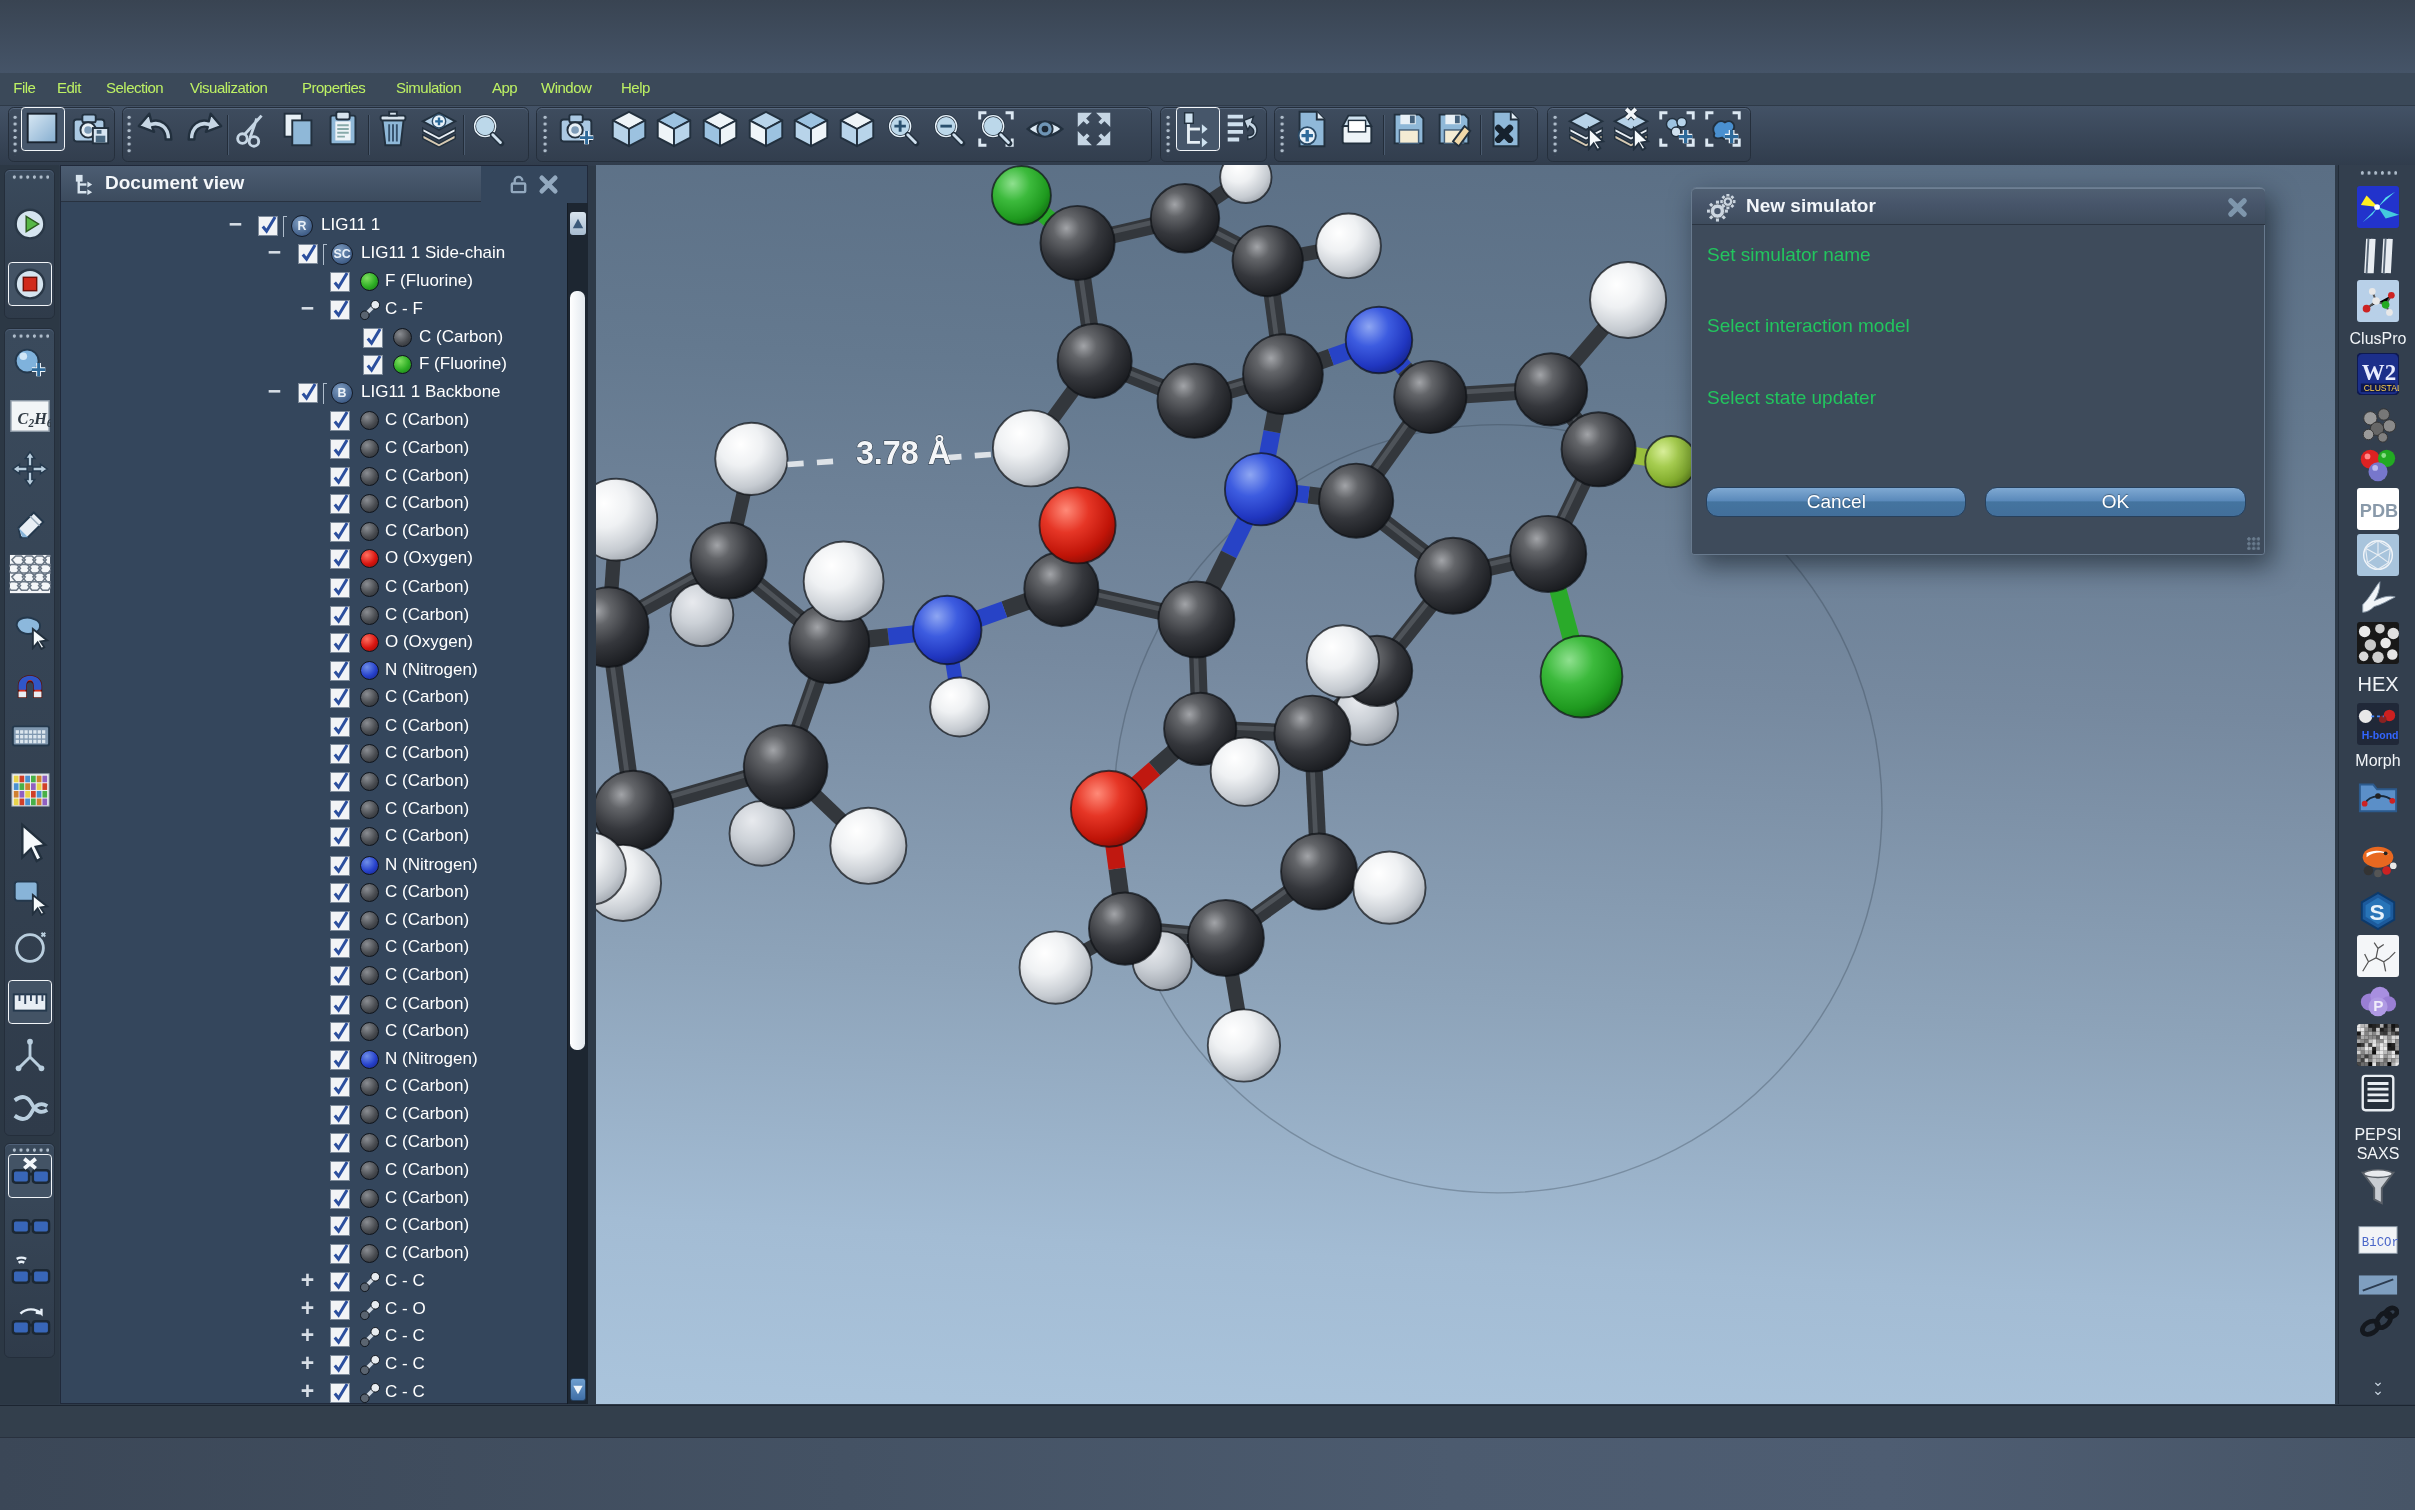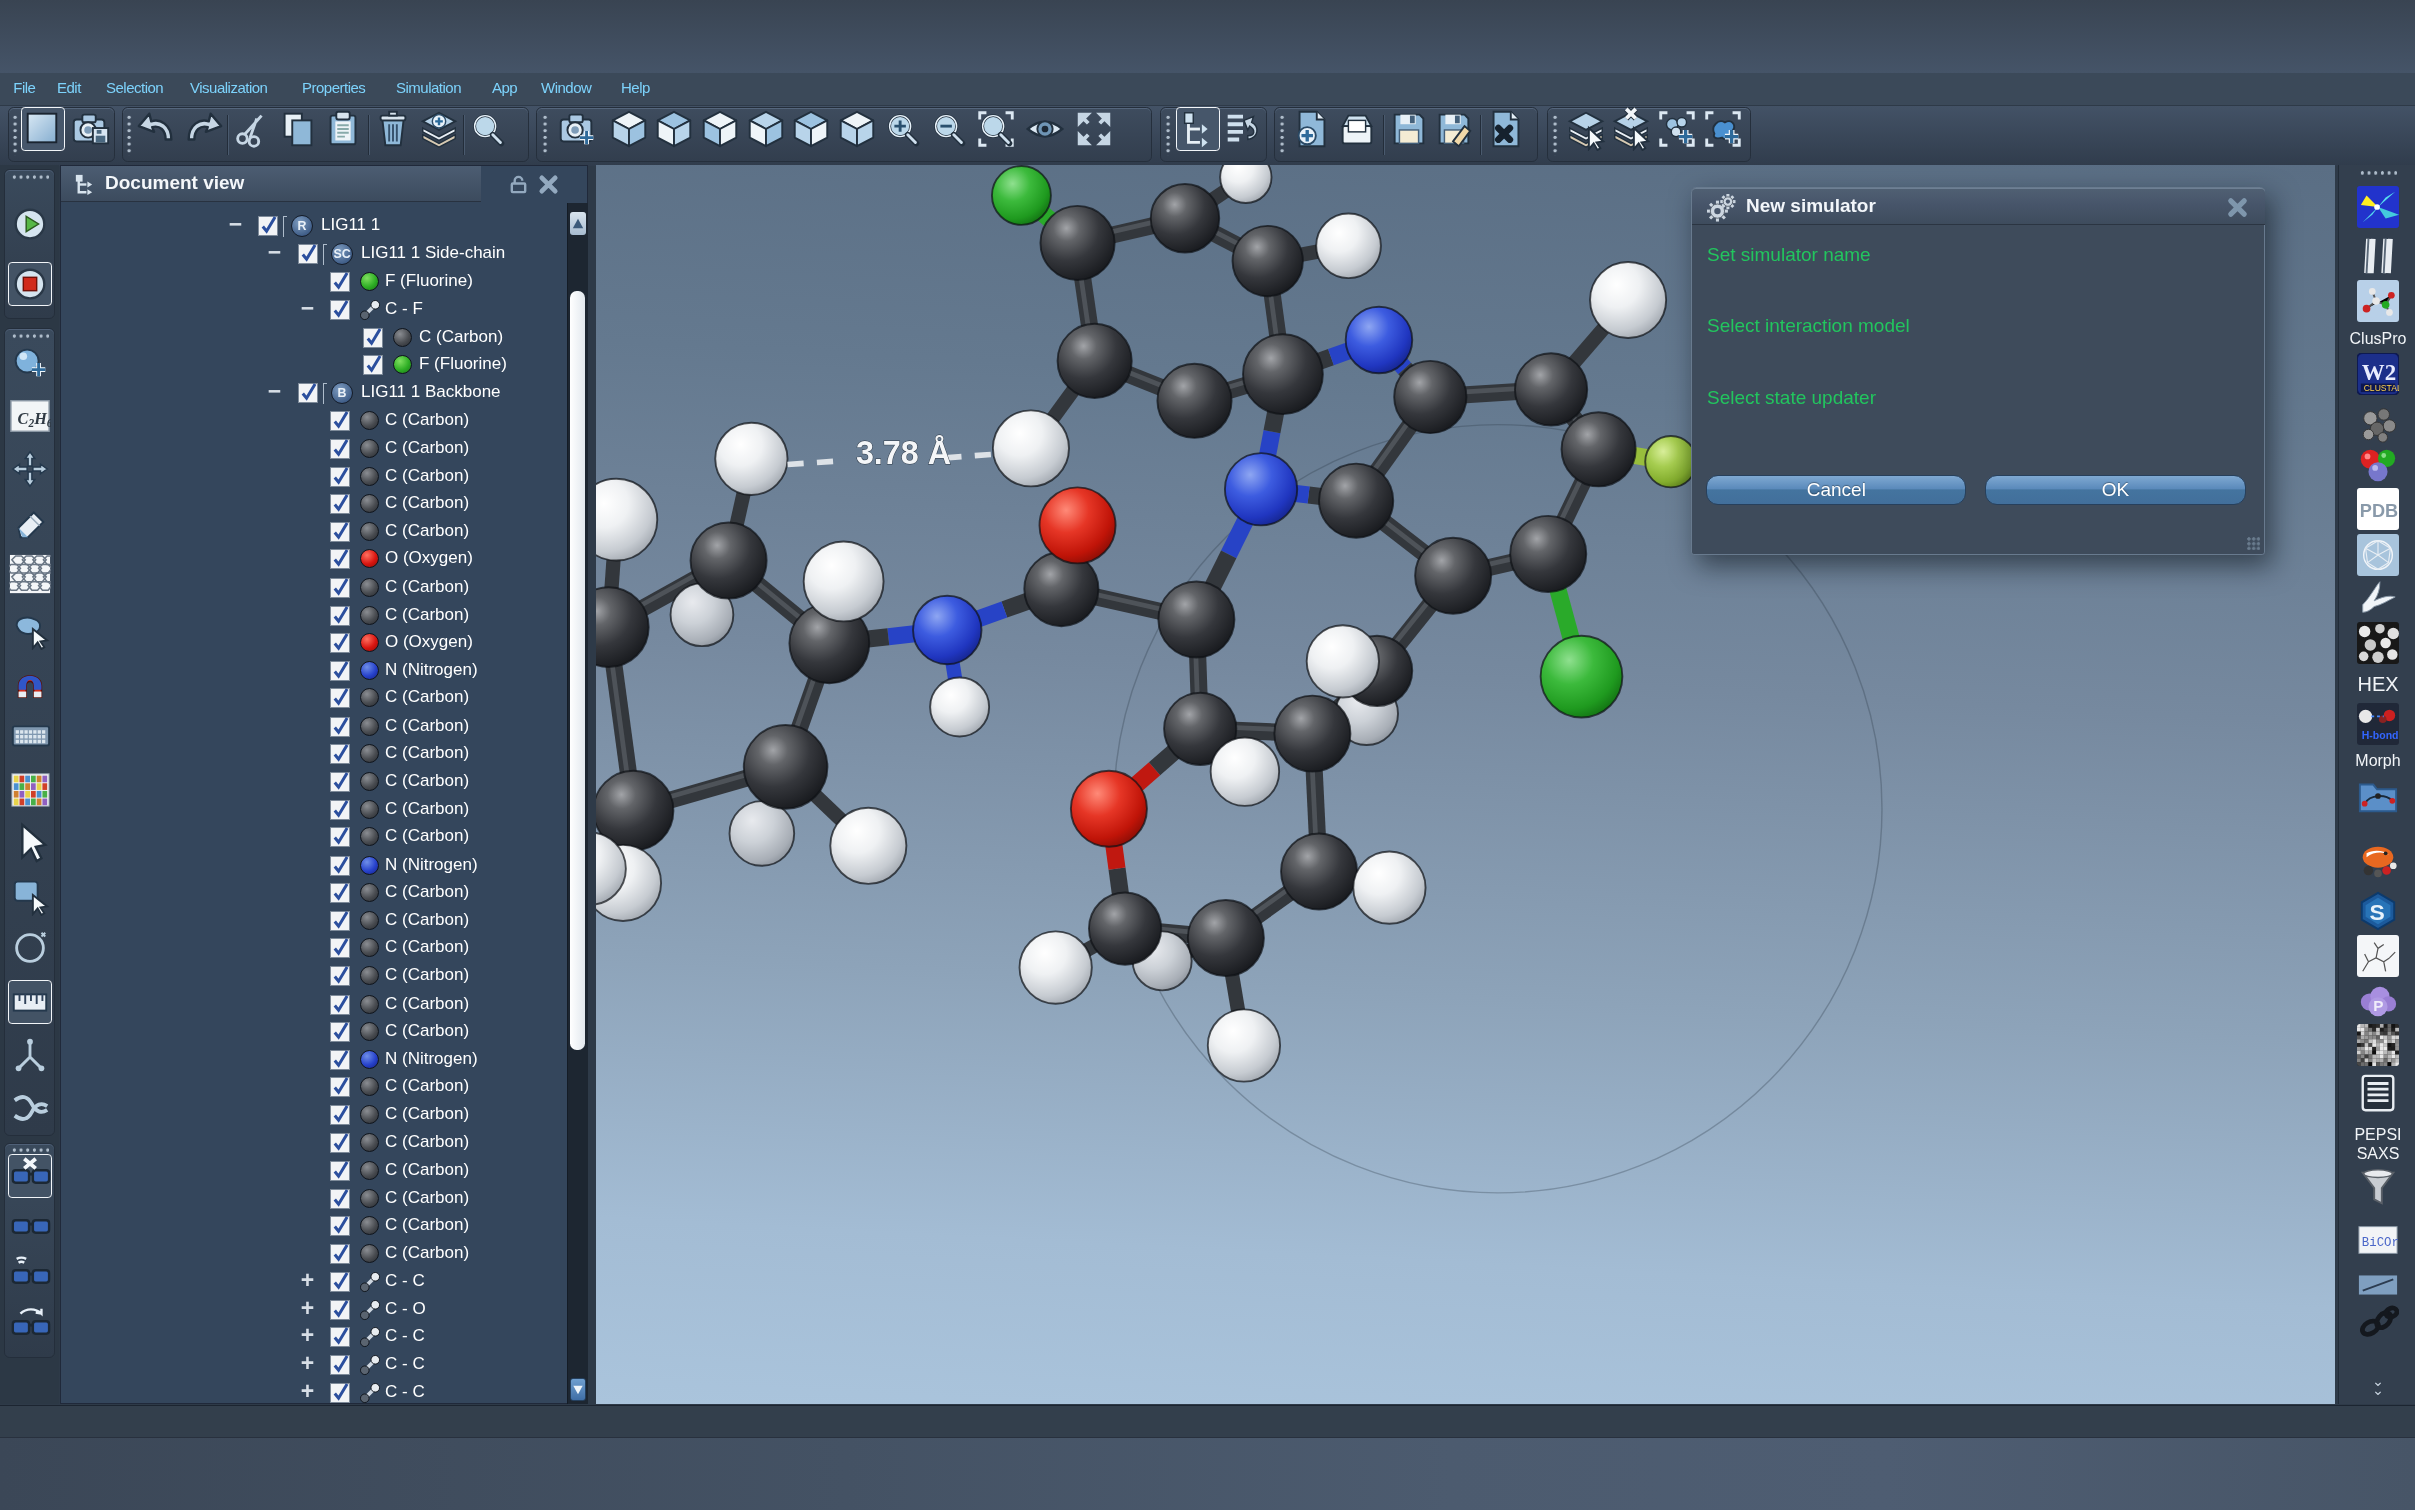--- a/index.html
+++ b/index.html
@@ -1,21 +1,21 @@
 <!DOCTYPE html>
 <html style="font-size:15px"><head><meta charset="utf-8"><style>
 *{margin:0;padding:0;box-sizing:border-box;}
 html,body{width:2416px;height:1510px;overflow:hidden;background:#2e3a48;
  font-family:"Liberation Sans",sans-serif;}
 #app{position:relative;width:2416px;height:1510px;}
 .abs{position:absolute;}
 #topstrip{left:0;top:0;width:2416px;height:73px;
  background:linear-gradient(180deg,#394452 0%,#455468 100%);}
 #menubar{left:0;top:73px;width:2416px;height:32px;background:#3b4959;}
-.menuitem{position:absolute;top:0;height:32px;line-height:30px;color:#7dd3fc;font-size:15px;letter-spacing:-0.5px;text-align:center;}
+.menuitem{position:absolute;top:0;height:32px;line-height:30px;color:#bef264;font-size:15px;letter-spacing:-0.5px;text-align:center;}
 #toolbar{left:0;top:106px;width:2416px;height:60px;
  background:linear-gradient(180deg,#435266,#303c4c);}
 .tgroup{position:absolute;background:linear-gradient(180deg,#3e4c5e,#323e4e);
  border:1px solid #252f3c;border-radius:5.7px;box-shadow:inset 0 1px 0 #55667c;}
 .tbtn{position:absolute;width:44px;height:44px;border-radius:3.8px;}
 .tbtn.sel{border:1.9px solid #f2f5f8;background:#46566a;}
 .tsep{position:absolute;width:1px;height:40px;background:#232d3a;box-shadow:1px 0 0 #4a5a6e;}
 .thandle{position:absolute;width:5.7px;height:42px;
  background-image:radial-gradient(circle at 2.9px 3.3px,#aebcca 1.5px,transparent 1.9px);
  background-size:5.7px 6.7px;background-repeat:repeat-y;}
@@ -52,21 +52,21 @@
  box-shadow:inset 0 1px 0 #6e8094;}
 #dlgtitle span{position:absolute;left:54px;top:6.7px;font-weight:bold;font-size:19px;color:#f2f6fa;}
 .dlglabel{position:absolute;left:15px;font-size:19px;color:#22c55e;}
 .dinput{position:absolute;left:14.3px;width:541px;height:30px;background:#f3f3f3;
  border:1px solid #78828e;border-radius:1.9px;}
 .dinput span{position:absolute;left:3.8px;top:2.9px;font-size:19px;color:#101820;}
 .combobtn{position:absolute;right:2.9px;top:2.9px;width:26px;height:23px;border-radius:2.9px;
  background:linear-gradient(180deg,#55aede,#2e85bb);border:1px solid #1e5f8c;}
 .combobtn:after{content:"";position:absolute;left:5.7px;top:7.6px;width:0;height:0;
  border-left:6.7px solid transparent;border-right:6.7px solid transparent;border-top:8.6px solid #f0f6fa;}
-.dbtn{position:absolute;top:287px;height:30px;border-radius:12px;color:#fff;font-size:19px;
+.dbtn{position:absolute;top:299px;height:30px;border-radius:12px;color:#fff;font-size:19px;
  text-align:center;line-height:28.5px;border:1px solid #27405c;
  background:linear-gradient(180deg,#7fa9d2 0%,#5b8abb 45%,#44749f 50%,#426f9b 100%);
  text-shadow:0 -1px 1px rgba(0,0,0,0.35);}
 #rightbar{left:2338px;top:165px;width:78px;height:1239px;background:#333f4e;border-left:1.9px solid #222c38;}
 .ricon{position:absolute;left:18px;width:42px;height:42px;border-radius:2.9px;overflow:hidden;}
 .rlbl{position:absolute;width:78px;left:0;text-align:center;color:#f2f5f8;font-size:16px;}
 #bottombar{left:0;top:1405px;width:2416px;height:106px;background:#333f4c;border-top:1px solid #1c2531;}
 #bottomlow{left:0;top:1437px;width:2416px;height:73px;background:linear-gradient(90deg,#3b4757 0%,#445264 35%,#4c5b6f 60%,#4e5d72 78%,#475567 100%);border-top:1px solid #28313e;}
 #vscroll{position:absolute;left:506px;top:37px;width:21px;height:1201px;background:#1d2631;border-left:1px solid #141c26;}
 </style></head><body>

